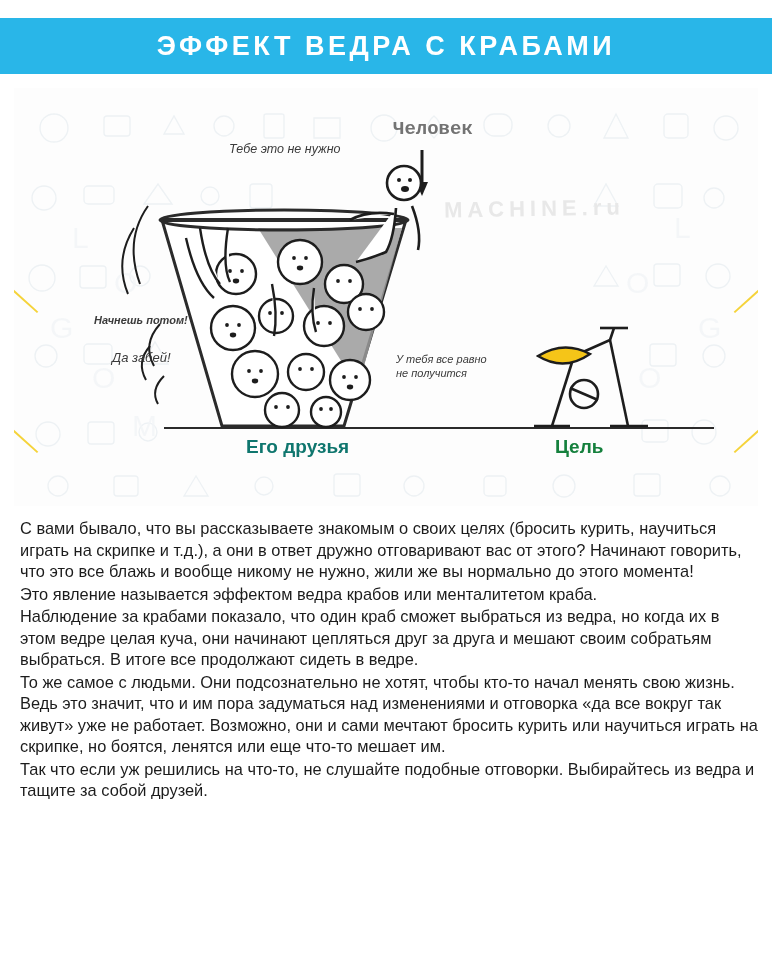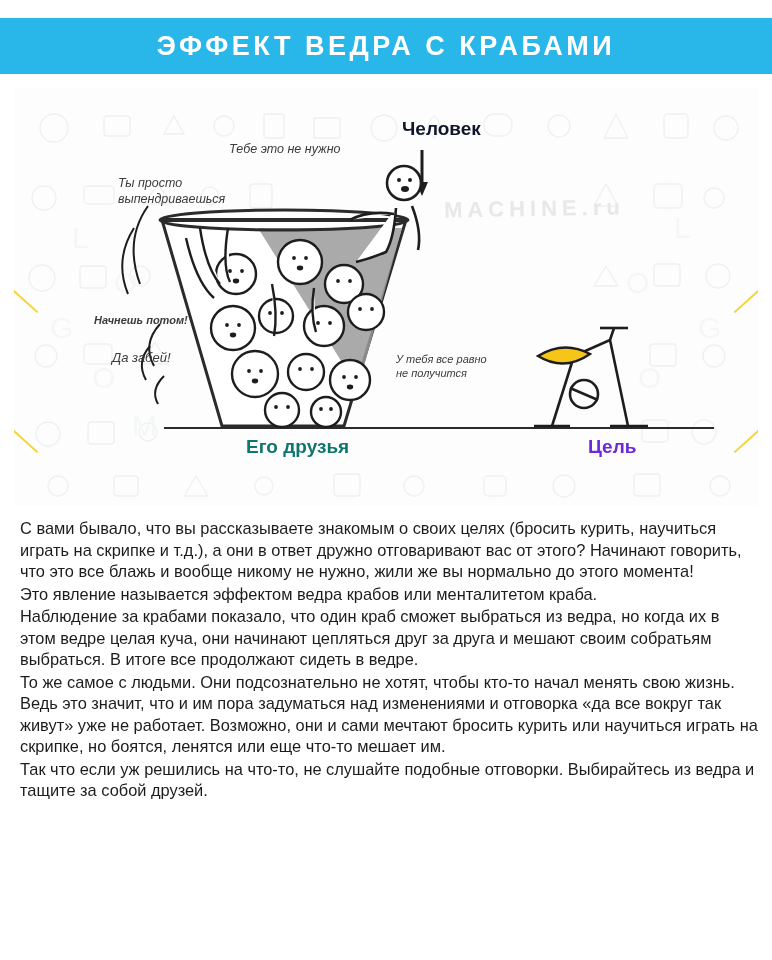--- a/index.html
+++ b/index.html
@@ -63,23 +63,23 @@
   .cl2 { left: -6px; top: 352px; transform: rotate(42deg); }
   .cl3 { right: -6px; top: 212px; transform: rotate(-42deg); }
   .cl4 { right: -6px; top: 352px; transform: rotate(-42deg); }
 
   .ill-label {
     position: absolute;
     font-family: "Liberation Sans", sans-serif;
     color: #3b3b3b;
     white-space: nowrap;
   }
-  .lbl-person     { left: 388px; top: 30px;  font-size: 19px; font-weight: 600; color: #0f172a; }
+  .lbl-person     { left: 379px; top: 30px;  font-size: 19px; font-weight: 600; color: #737373; font-family: Liberation Mono, monospace; }
   .lbl-friends    { left: 232px; top: 348px; font-size: 19px; font-weight: 600; color: #0f766e; }
-  .lbl-goal       { left: 541px; top: 348px; font-size: 19px; font-weight: 600; color: #6d28d9; margin-left: 33px; }
+  .lbl-goal       { left: 541px; top: 348px; font-size: 19px; font-weight: 600; color: #15803d; }
   .lbl-notneeded  { left: 215px; top: 54px;  font-size: 12.5px; font-style: italic; }
   .lbl-showoff    { left: 104px; top: 88px;  font-size: 12.5px; font-style: italic; line-height: 1.25; }
   .lbl-later      { left: 80px;  top: 226px; font-size: 11px; font-style: italic; font-weight: bold; }
   .lbl-forget     { left: 98px;  top: 262px; font-size: 13px; font-style: italic; }
   .lbl-wontwork   { left: 382px; top: 264px; font-size: 11px; font-style: italic; line-height: 1.3; }
 
   .watermark {
     position: absolute;
     left: 430px;
     top: 108px;
@@ -285,22 +285,20 @@
       <circle cx="570" cy="306" r="14"></circle>
       <path d="M556 300 L584 312"></path>
     </g>
     <path d="M524 268 q26 -16 52 -2 q-26 18 -52 2 z" fill="#f5c518" stroke="#1d1d1d" stroke-width="2.4"></path>
   </svg>
 
   <div class="ill-label lbl-person">Человек</div>
   <div class="ill-label lbl-friends">Его друзья</div>
   <div class="ill-label lbl-goal">Цель</div>
   <div class="ill-label lbl-notneeded">Тебе это не нужно</div>
-  <div class="ill-label lbl-showoff" style="white-space:pre-line;">Ты просто
-выпендриваешься</div>
   <div class="ill-label lbl-later">Начнешь потом!</div>
   <div class="ill-label lbl-forget">Да забей!</div>
   <div class="ill-label lbl-wontwork" style="white-space:pre-line;">У тебя все равно
 не получится</div>
 </div>
 
 <div class="article">
   <p class="para">С вами бывало, что вы рассказываете знакомым о своих целях (бросить курить, научиться играть на скрипке и т.д.), а они в ответ дружно отговаривают вас от этого? Начинают говорить, что это все блажь и вообще никому не нужно, жили же вы нормально до этого момента!</p>
   <p class="para">Это явление называется эффектом ведра крабов или менталитетом краба.</p>
   <p class="para">Наблюдение за крабами показало, что один краб сможет выбраться из ведра, но когда их в этом ведре целая куча, они начинают цепляться друг за друга и мешают своим собратьям выбраться. В итоге все продолжают сидеть в ведре.</p>

